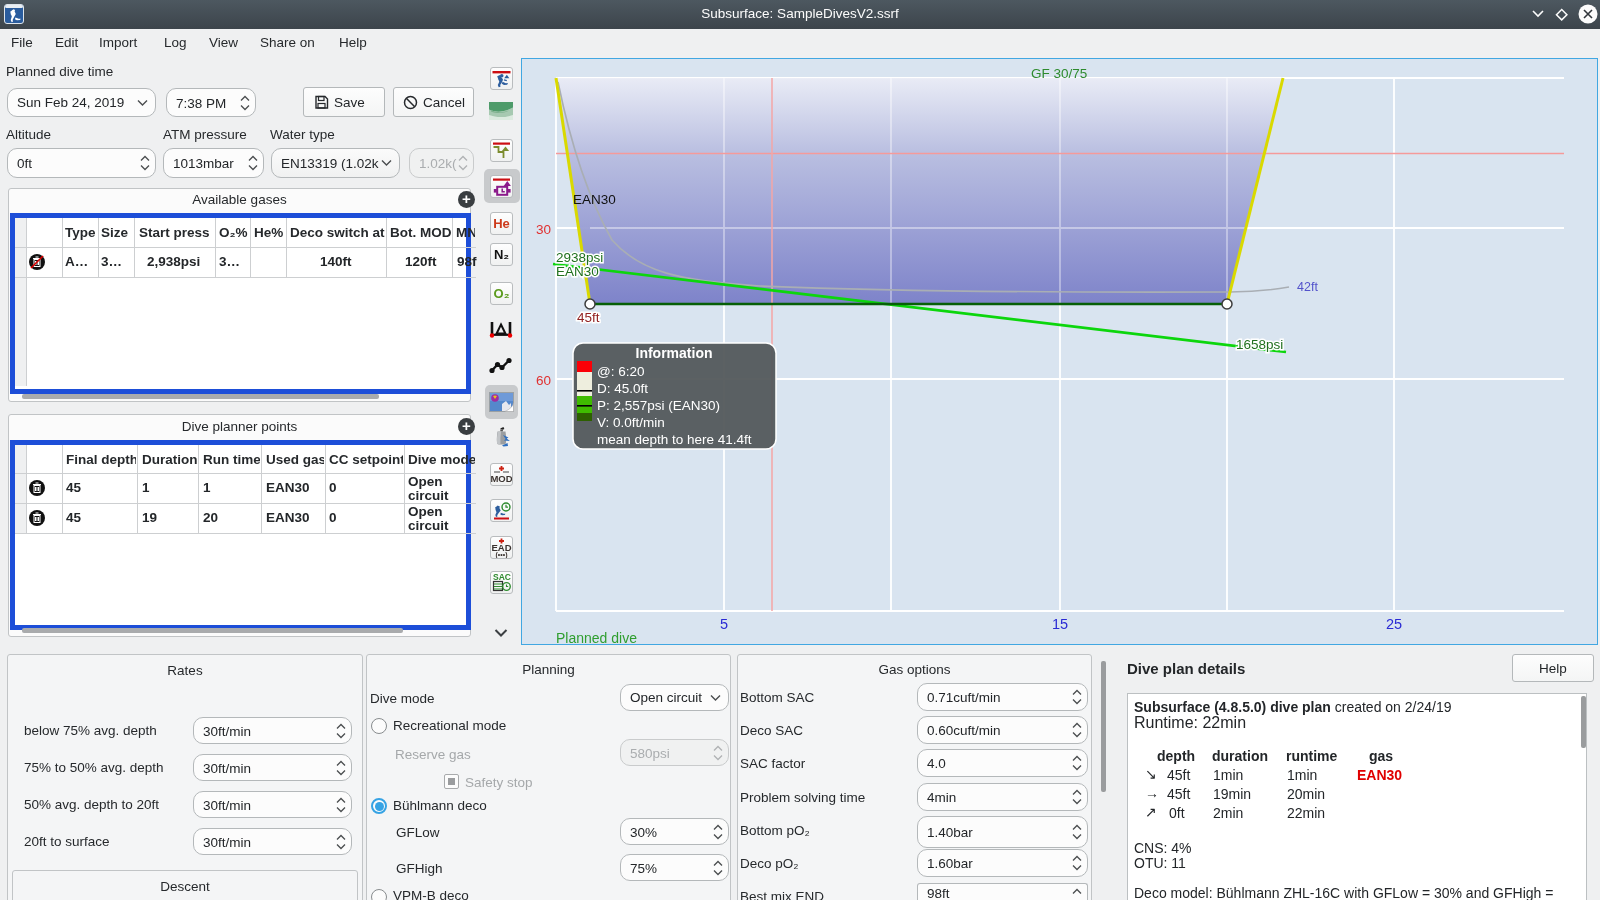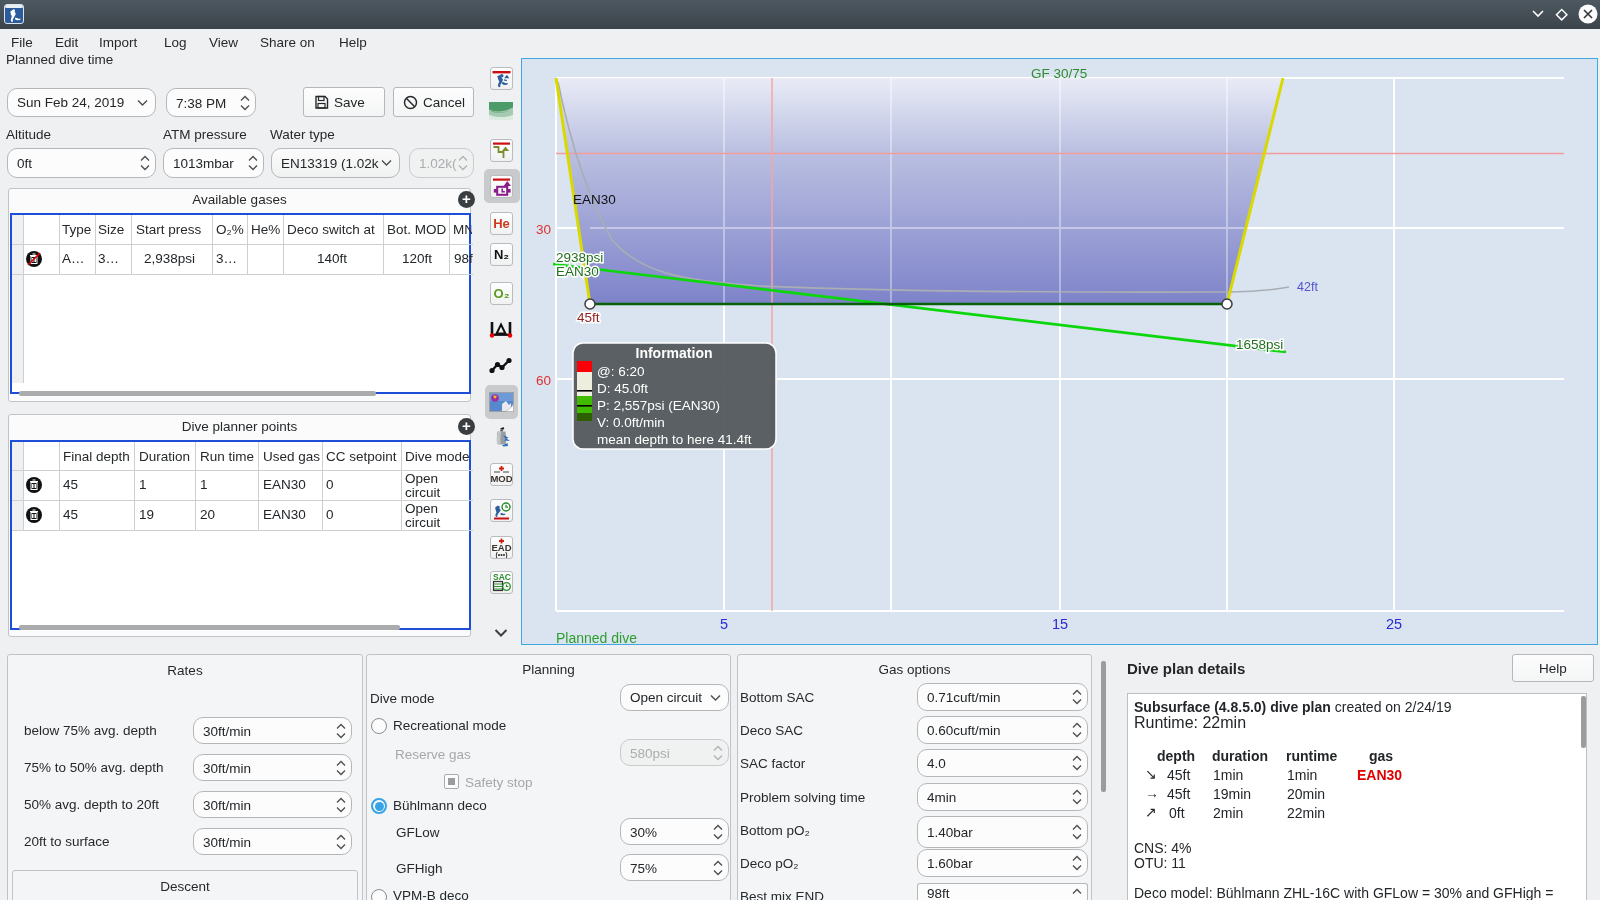--- a/index.html
+++ b/index.html
@@ -23,21 +23,21 @@
 .disabled { background:#f0f1f1 !important; border-color:#c9cbcc !important; }
 .disabled .val { color:#aaadaf; }
 svg.updown { position:absolute; right:5px; top:50%; transform:translateY(-50%); }
 svg.ddown { position:absolute; right:7px; top:50%; transform:translateY(-50%); }
 
 .gbox { position:absolute; border:1px solid #c1c4c6; border-radius:3px; background:#f4f5f6; }
 .gbox > .gtitle { position:absolute; left:0; right:0; text-align:center; font-size:13.5px; color:#26292c; }
 
 .tblbox { position:absolute; border:1px solid #c1c4c6; border-radius:3px; background:#fbfbfb; }
 .plus { position:absolute; width:17px; height:17px; border-radius:50%; background:#3a3e41; color:#fff; text-align:center; line-height:15px; font-size:15px; font-weight:bold; }
-.table { position:absolute; background:#fff; border:2px solid #1d4ed8; }
+.table { position:absolute; background:#fff; border:5px solid #1d4ed8;font-weight:bold; }
 .colsep { position:absolute; width:1px; background:#cdcfd1; top:0; }
 .rowsep { position:absolute; height:1px; background:#cdcfd1; left:0; }
 .hcell { position:absolute; font-size:13.5px; color:#26292c; white-space:nowrap; overflow:hidden; }
 .dcell { position:absolute; font-size:13.5px; color:#232629; white-space:nowrap; }
 .vhead { position:absolute; background:#eff0f1; }
 .scrollh { position:absolute; height:5px; border-radius:2px; background:#a9abad; }
 .scrollv { position:absolute; width:5px; border-radius:2px; background:#9a9c9e; }
 .trashbtn { position:absolute; width:16px; height:16px; border-radius:50%; background:#111; }
 
 .tbtn { position:absolute; width:23px; height:23px; border:1px solid #b9bcbe; border-radius:3px; background:linear-gradient(#fefefe,#f0f1f1); }
@@ -53,20 +53,21 @@
 <body>
 
 <div class="abs" id="titlebar">
   <svg class="abs" style="left:4px;top:4px" width="20" height="20">
     <rect x="0.5" y="0.5" width="19" height="19" rx="2.5" fill="#2a5c9d" stroke="#dde4ea" stroke-width="1"></rect>
     <rect x="1" y="1" width="18" height="3" rx="1.5" fill="#e9eef3"></rect>
     <path d="M9.5 5.2 l1.6 .9 -.5 1.2 1.2 2.6 -1.7 3 -1.5 3.2 .4 1.5 -1.3 .6 -1-2.2 1.1-3.4 -.9-2.7 .8-3.5 z" fill="#fff"></path>
     <path d="M6.3 7.5 l2.5-1 .7 3 -2.6 1.2 z" fill="#fff"></path>
     <path d="M11.5 13.5 l3.2 1.2 2 .1 -.6 1.2 -3.2.3 -2-1 z" fill="#fff"></path>
   </svg>
+  <div class="title">Subsurface: SampleDivesV2.ssrf</div>
   <svg class="abs" style="right:55px;top:8px" width="14" height="12">
       <path d="M2 3 l5 5 5 -5" stroke="#fcfcfc" stroke-width="1.6" fill="none"></path>
     </svg>
   <svg class="abs" style="right:31px;top:7px" width="15" height="15">
       <rect x="4" y="4" width="7.4" height="7.4" transform="rotate(45 7.7 7.7)" fill="none" stroke="#fcfcfc" stroke-width="1.5"></rect>
     </svg>
   <svg class="abs" style="right:2px;top:4px" width="20" height="20">
     <circle cx="10" cy="10" r="9.5" fill="#fcfcfc"></circle>
     <path d="M6 6 l8 8 M14 6 l-8 8" stroke="#31363b" stroke-width="1.6"></path>
   </svg>
@@ -75,21 +76,21 @@
 <div class="abs" id="menubar">
   <span class="menuitem" style="left:11px">File</span>
   <span class="menuitem" style="left:55px">Edit</span>
   <span class="menuitem" style="left:99px">Import</span>
   <span class="menuitem" style="left:164px">Log</span>
   <span class="menuitem" style="left:209px">View</span>
   <span class="menuitem" style="left:260px">Share on</span>
   <span class="menuitem" style="left:339px">Help</span>
 </div>
 
-<div class="wlabel" style="left:6px;top:52px">Planned dive time</div>
+<div class="wlabel" style="left:6px;top:64px">Planned dive time</div>
 
 <div class="combo" style="left:7px;top:88px;width:149px;height:29px">
   <span class="val" style="position:absolute;left:9px;top:6px">Sun Feb 24, 2019</span>
   <svg class="ddown" width="11" height="8">
       <path d="M1 1.5 l4.5 4.5 4.5 -4.5" stroke="#4a4d4f" stroke-width="1.4" fill="none"></path>
     </svg>
 </div>
 <div class="spin" style="left:166px;top:88px;width:90px;height:29px">
   <span class="val">7:38 PM</span>
   <svg class="updown" width="10" height="18">

